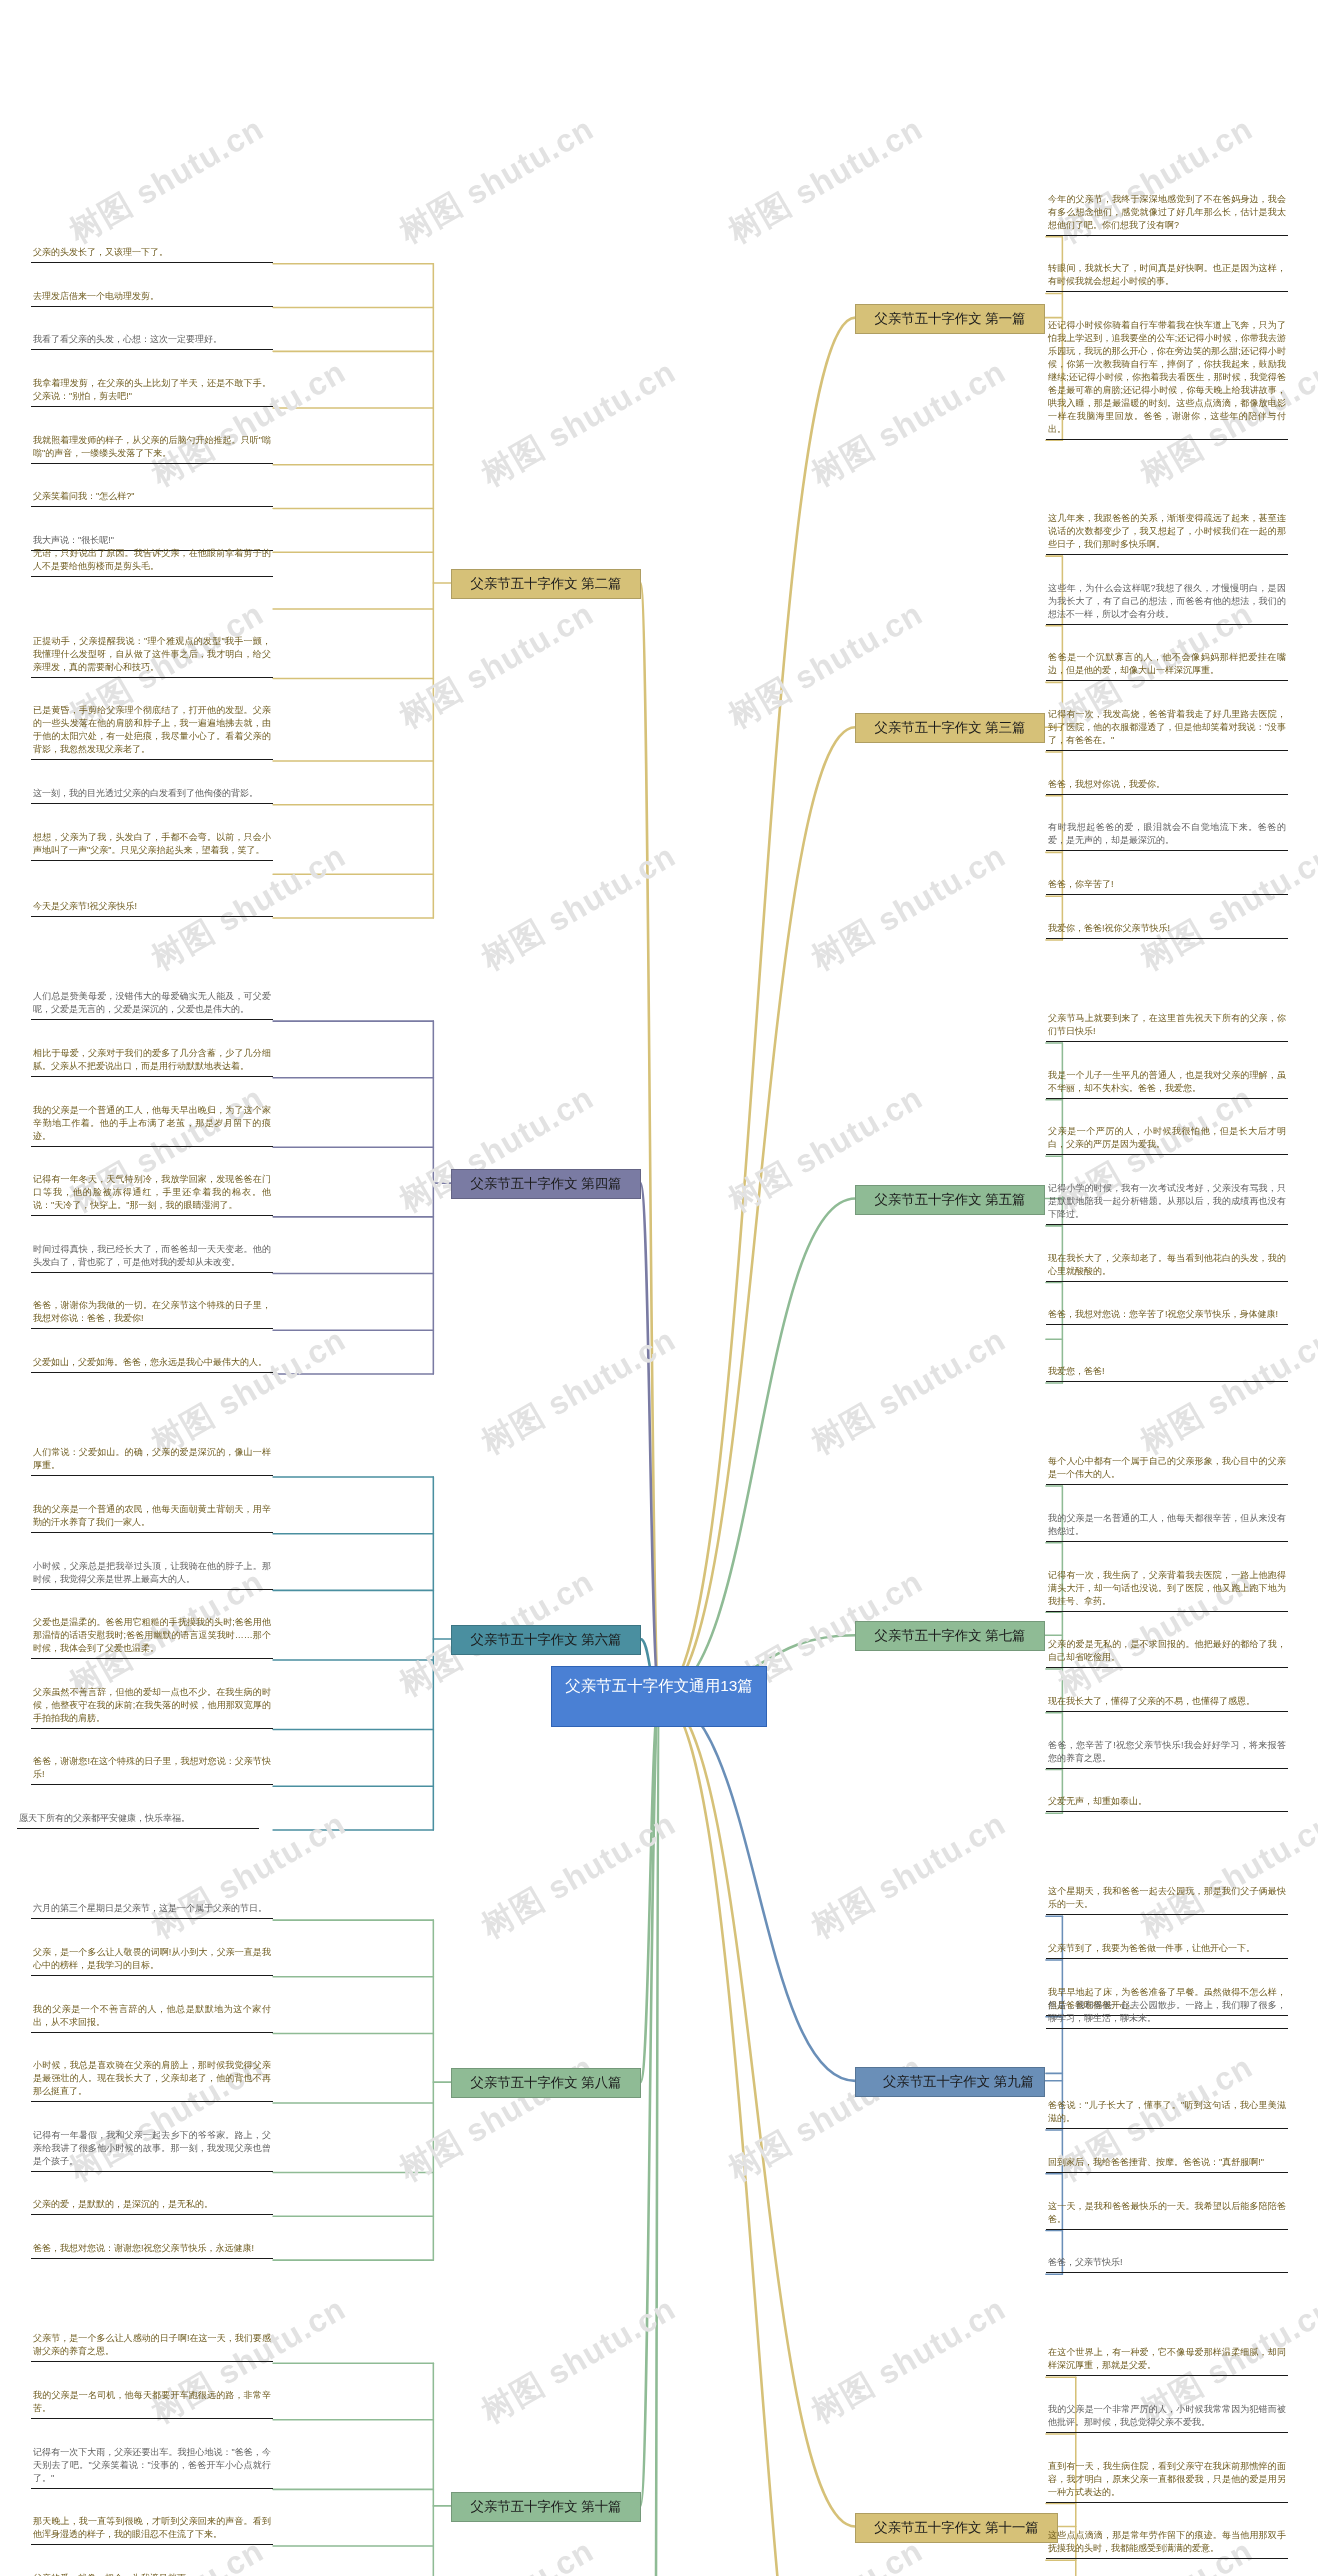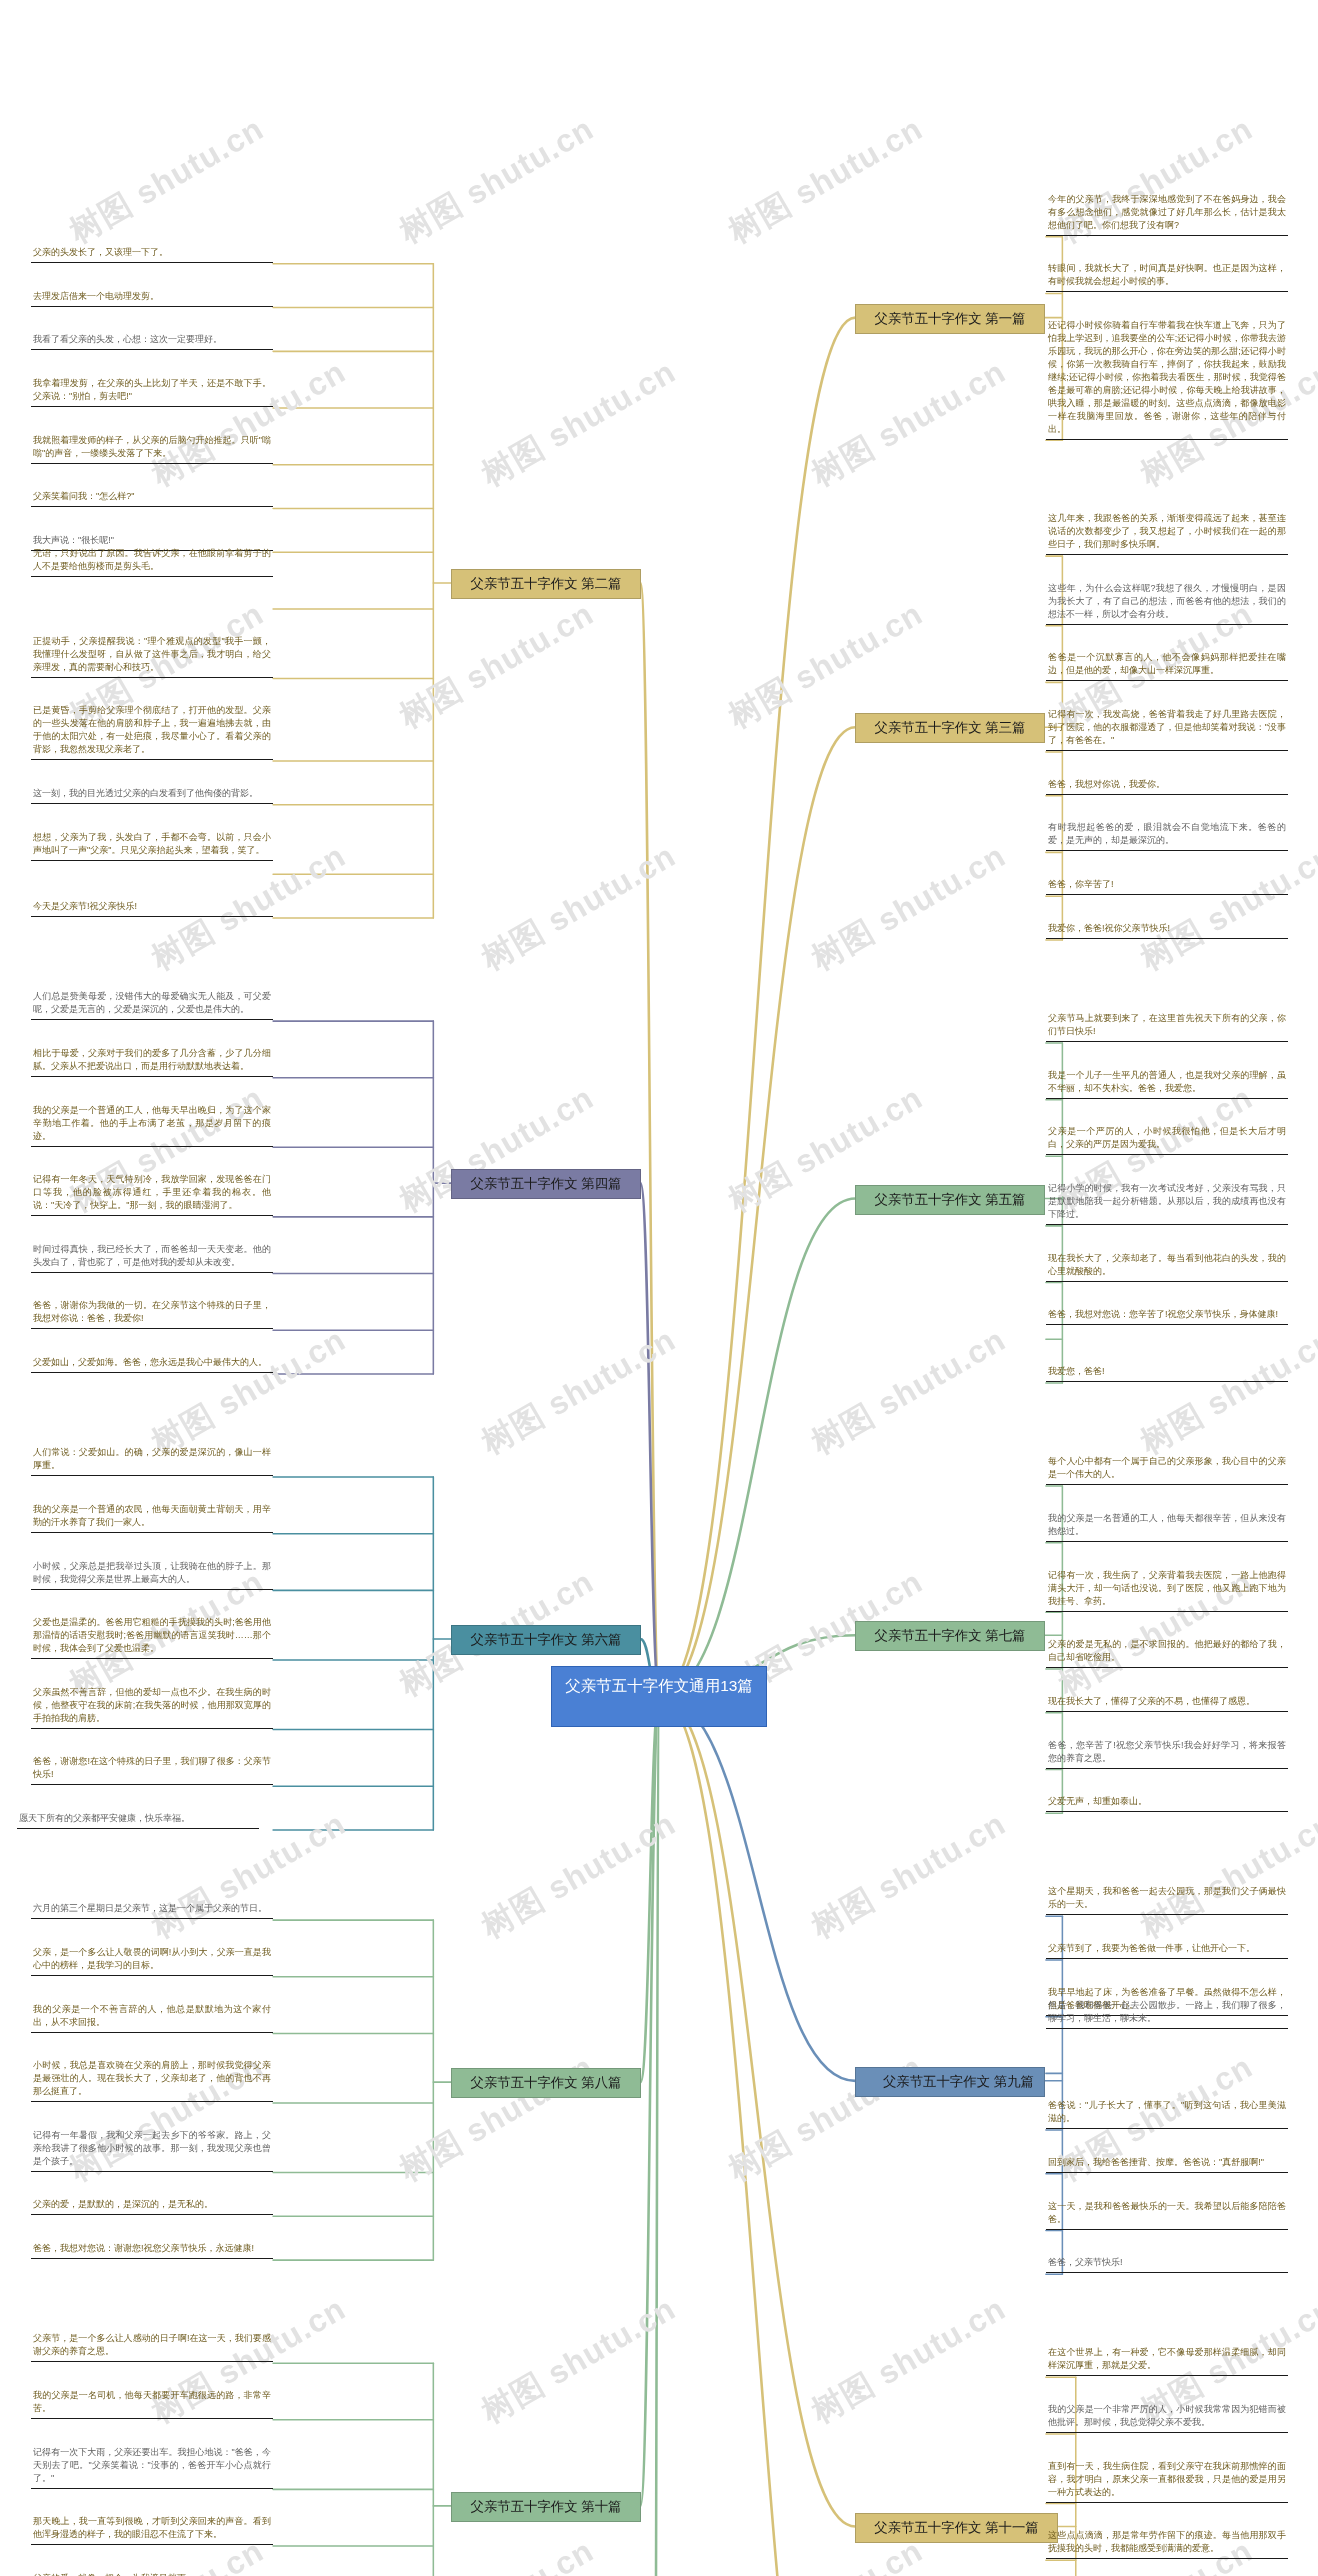--- a/index.html
+++ b/index.html
@@ -247,21 +247,21 @@
       <div class="node leaf" style="left: 31px; top: 1173px; width: 242px; border-bottom-color: rgb(26, 26, 26);">记得有一年冬天，天气特别冷，我放学回家，发现爸爸在门口等我，他的脸被冻得通红，手里还拿着我的棉衣。他说："天冷了，快穿上。"那一刻，我的眼睛湿润了。</div>
       <div class="node leaf alt" style="left: 31px; top: 1243px; width: 242px; border-bottom-color: rgb(26, 26, 26);">时间过得真快，我已经长大了，而爸爸却一天天变老。他的头发白了，背也驼了，可是他对我的爱却从未改变。</div>
       <div class="node leaf" style="left: 31px; top: 1299px; width: 242px; border-bottom-color: rgb(26, 26, 26);">爸爸，谢谢你为我做的一切。在父亲节这个特殊的日子里，我想对你说：爸爸，我爱你!</div>
       <div class="node leaf" style="left: 31px; top: 1356px; width: 242px; border-bottom-color: rgb(26, 26, 26);">父爱如山，父爱如海。爸爸，您永远是我心中最伟大的人。</div>
       <div class="node branch" style="background: rgb(74, 143, 160); left: 451px; top: 1625px; width: 190px;">父亲节五十字作文 第六篇</div>
       <div class="node leaf" style="left: 31px; top: 1446px; width: 242px; border-bottom-color: rgb(26, 26, 26);">人们常说：父爱如山。的确，父亲的爱是深沉的，像山一样厚重。</div>
       <div class="node leaf" style="left: 31px; top: 1503px; width: 242px; border-bottom-color: rgb(26, 26, 26);">我的父亲是一个普通的农民，他每天面朝黄土背朝天，用辛勤的汗水养育了我们一家人。</div>
       <div class="node leaf alt" style="left: 31px; top: 1560px; width: 242px; border-bottom-color: rgb(26, 26, 26);">小时候，父亲总是把我举过头顶，让我骑在他的脖子上。那时候，我觉得父亲是世界上最高大的人。</div>
       <div class="node leaf" style="left: 31px; top: 1616px; width: 242px; border-bottom-color: rgb(26, 26, 26);">父爱也是温柔的。爸爸用它粗糙的手抚摸我的头时;爸爸用他那温情的话语安慰我时;爸爸用幽默的语言逗笑我时……那个时候，我体会到了父爱也温柔。</div>
       <div class="node leaf" style="left: 31px; top: 1686px; width: 242px; border-bottom-color: rgb(26, 26, 26);">父亲虽然不善言辞，但他的爱却一点也不少。在我生病的时候，他整夜守在我的床前;在我失落的时候，他用那双宽厚的手拍拍我的肩膀。</div>
-      <div class="node leaf" style="left: 31px; top: 1755px; width: 242px; border-bottom-color: rgb(26, 26, 26);">爸爸，谢谢您!在这个特殊的日子里，我们聊了很多：父亲节快乐!</div>
+      <div class="node leaf" style="left: 31px; top: 1755px; width: 242px; border-bottom-color: rgb(26, 26, 26);">爸爸，谢谢您!在这个特殊的日子里，我想对您说：父亲节快乐!</div>
       <div class="node leaf alt" style="left: 17px; top: 1812px; width: 242px; border-bottom-color: rgb(26, 26, 26);">愿天下所有的父亲都平安健康，快乐幸福。</div>
       <div class="node branch" style="background: rgb(143, 187, 149); left: 451px; top: 2068px; width: 190px;">父亲节五十字作文 第八篇</div>
       <div class="node leaf alt" style="left: 31px; top: 1902px; width: 242px; border-bottom-color: rgb(26, 26, 26);">六月的第三个星期日是父亲节，这是一个属于父亲的节日。</div>
       <div class="node leaf" style="left: 31px; top: 1946px; width: 242px; border-bottom-color: rgb(26, 26, 26);">父亲，是一个多么让人敬畏的词啊!从小到大，父亲一直是我心中的榜样，是我学习的目标。</div>
       <div class="node leaf" style="left: 31px; top: 2003px; width: 242px; border-bottom-color: rgb(26, 26, 26);">我的父亲是一个不善言辞的人，他总是默默地为这个家付出，从不求回报。</div>
       <div class="node leaf" style="left: 31px; top: 2059px; width: 242px; border-bottom-color: rgb(26, 26, 26);">小时候，我总是喜欢骑在父亲的肩膀上，那时候我觉得父亲是最强壮的人。现在我长大了，父亲却老了，他的背也不再那么挺直了。</div>
       <div class="node leaf alt" style="left: 31px; top: 2129px; width: 242px; border-bottom-color: rgb(26, 26, 26);">记得有一年暑假，我和父亲一起去乡下的爷爷家。路上，父亲给我讲了很多他小时候的故事。那一刻，我发现父亲也曾是个孩子。</div>
       <div class="node leaf" style="left: 31px; top: 2198px; width: 242px; border-bottom-color: rgb(26, 26, 26);">父亲的爱，是默默的，是深沉的，是无私的。</div>
       <div class="node leaf" style="left: 31px; top: 2242px; width: 242px; border-bottom-color: rgb(26, 26, 26);">爸爸，我想对您说：谢谢您!祝您父亲节快乐，永远健康!</div>
       <div class="node branch" style="background: rgb(143, 187, 149); left: 451px; top: 2492px; width: 190px;">父亲节五十字作文 第十篇</div>

